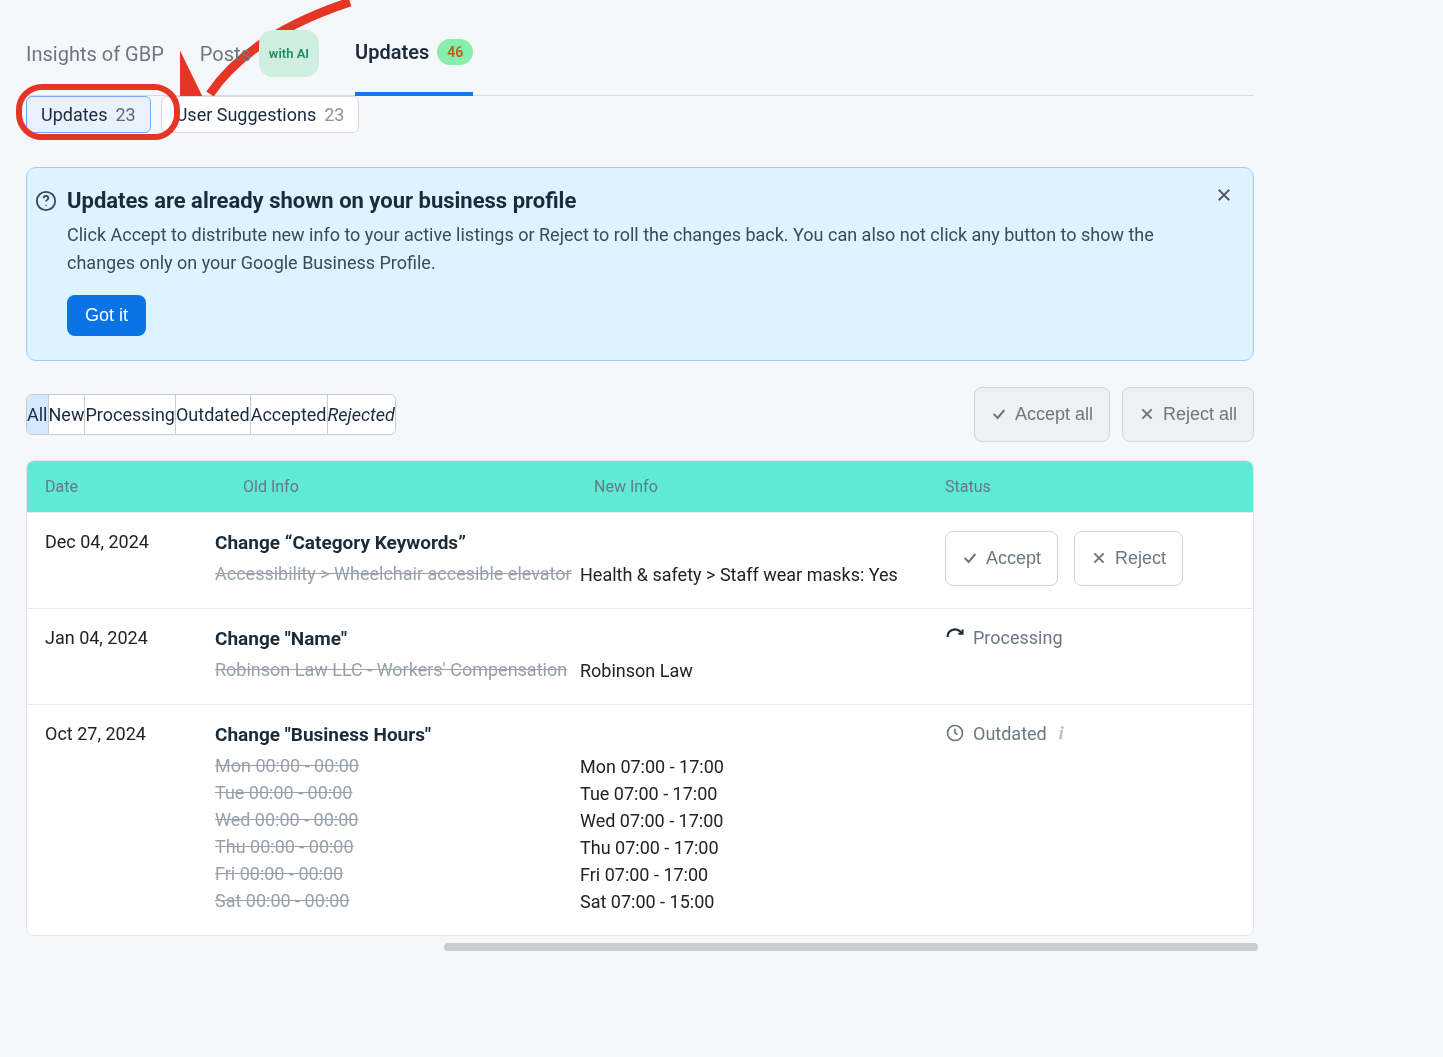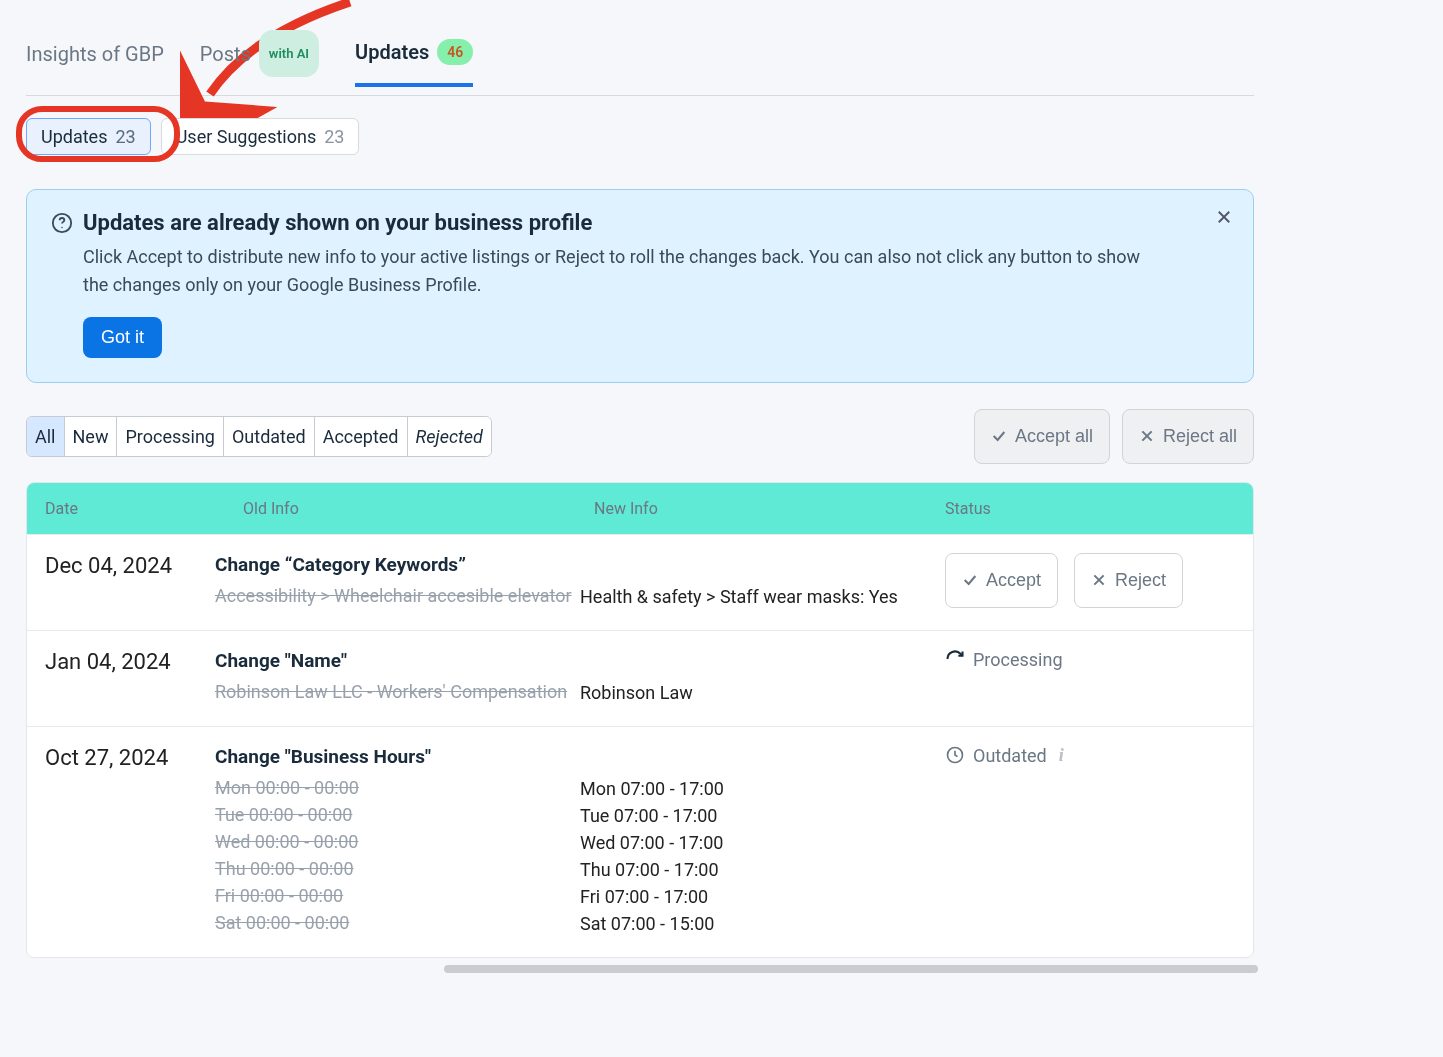--- a/index.html
+++ b/index.html
@@ -8,24 +8,22 @@
     font-family: -apple-system, BlinkMacSystemFont, "Segoe UI", Roboto, Helvetica, Arial, sans-serif;
     background: #f5f7fa;
     color: #1a2b3c;
     font-size: 16px;
   }
   .wrapper { padding: 20px 26px 0 26px; max-width: 1280px; }
 
   
   .top-tabs {
     display: flex;
-    align-items: center;
     gap: 36px;
     border-bottom: 1px solid #d7dbe0;
-    margin-bottom: 22px;
   }
   .top-tab {
     padding: 10px 0 18px 0;
     font-size: 20px;
     color: #6b7785;
     cursor: pointer;
     display: flex;
     align-items: center;
     gap: 8px;
     position: relative;
@@ -87,21 +85,21 @@
     border: 6px solid #e53524;
     border-radius: 26px;
     pointer-events: none;
   }
 
   
   .banner {
     background: #def2ff;
     border: 1px solid #9bcff0;
     border-radius: 10px;
-    padding: 20px 24px 24px 24px;
+    padding: 20px 24px 24px 8px;
     position: relative;
     margin-bottom: 26px;
   }
   .banner h2 {
     margin: 0 0 8px 0;
     font-size: 22px;
     font-weight: 700;
     display: flex;
     align-items: center;
     gap: 10px;
@@ -133,21 +131,21 @@
     align-items: center;
     margin-bottom: 18px;
   }
   .segmented {
     display: inline-flex;
     border: 1px solid #c5cbd1;
     border-radius: 6px;
     overflow: hidden;
   }
   .segmented .seg {
-    padding: 9px 8px;
+    padding: 9px 0;
     font-size: 18px;
     cursor: pointer;
     background: #fff;
     border-right: 1px solid #c5cbd1;
   }
   .segmented .seg:last-child { border-right: none; font-style: italic; }
   .segmented .seg.active { background: #d6e8ff; }
   .bulk-actions { display: flex; gap: 12px; }
   .btn-outline {
     display: flex;
@@ -181,21 +179,21 @@
     font-size: 16px;
     gap: 28px;
   }
   .tbl-row {
     display: grid;
     grid-template-columns: 170px 1fr 1fr 290px;
     padding: 18px 18px 20px 18px;
     border-top: 1px solid #e8ebee;
     align-items: start;
   }
-  .date { font-size: 22px; color: #222; }
+  .date { font-size: 18px; color: #222; }
   .change-title { font-weight: 700; font-size: 19px; margin-bottom: 6px; }
   .old-line { color: #98a1ab; text-decoration: line-through; font-size: 18px; line-height: 1.5; }
   .new-line { font-size: 18px; line-height: 1.5; color: #222; }
   .status-cell { display: flex; flex-direction: column; gap: 10px; }
   .status-actions { display: flex; gap: 16px; }
   .status-text { display: flex; align-items: center; gap: 8px; font-size: 18px; color: #6b7785; }
   .info-i { color: #b8bfc6; font-style: italic; font-weight:600; font-family: Georgia, serif; cursor: help; margin-left:4px;}
 
   
   .hscroll {

